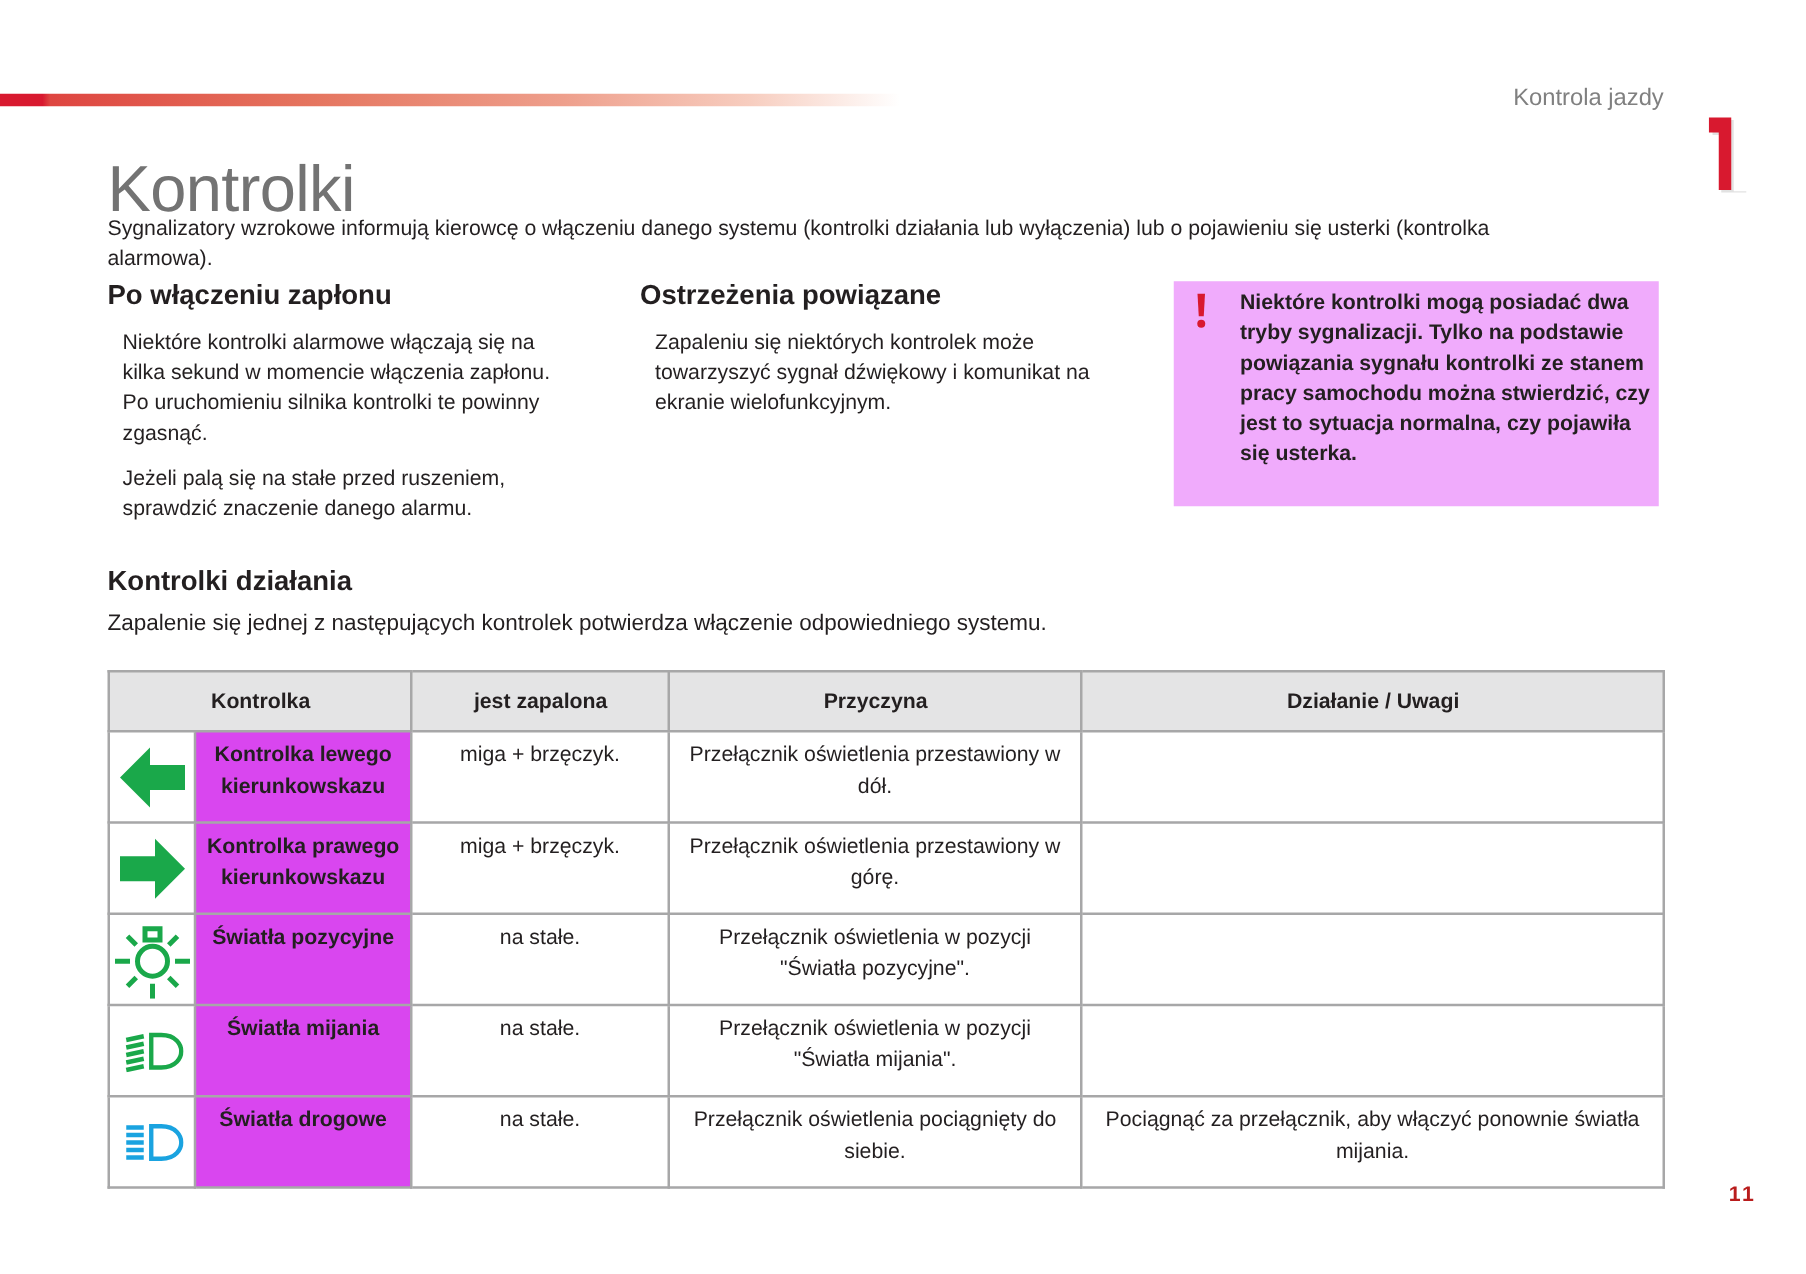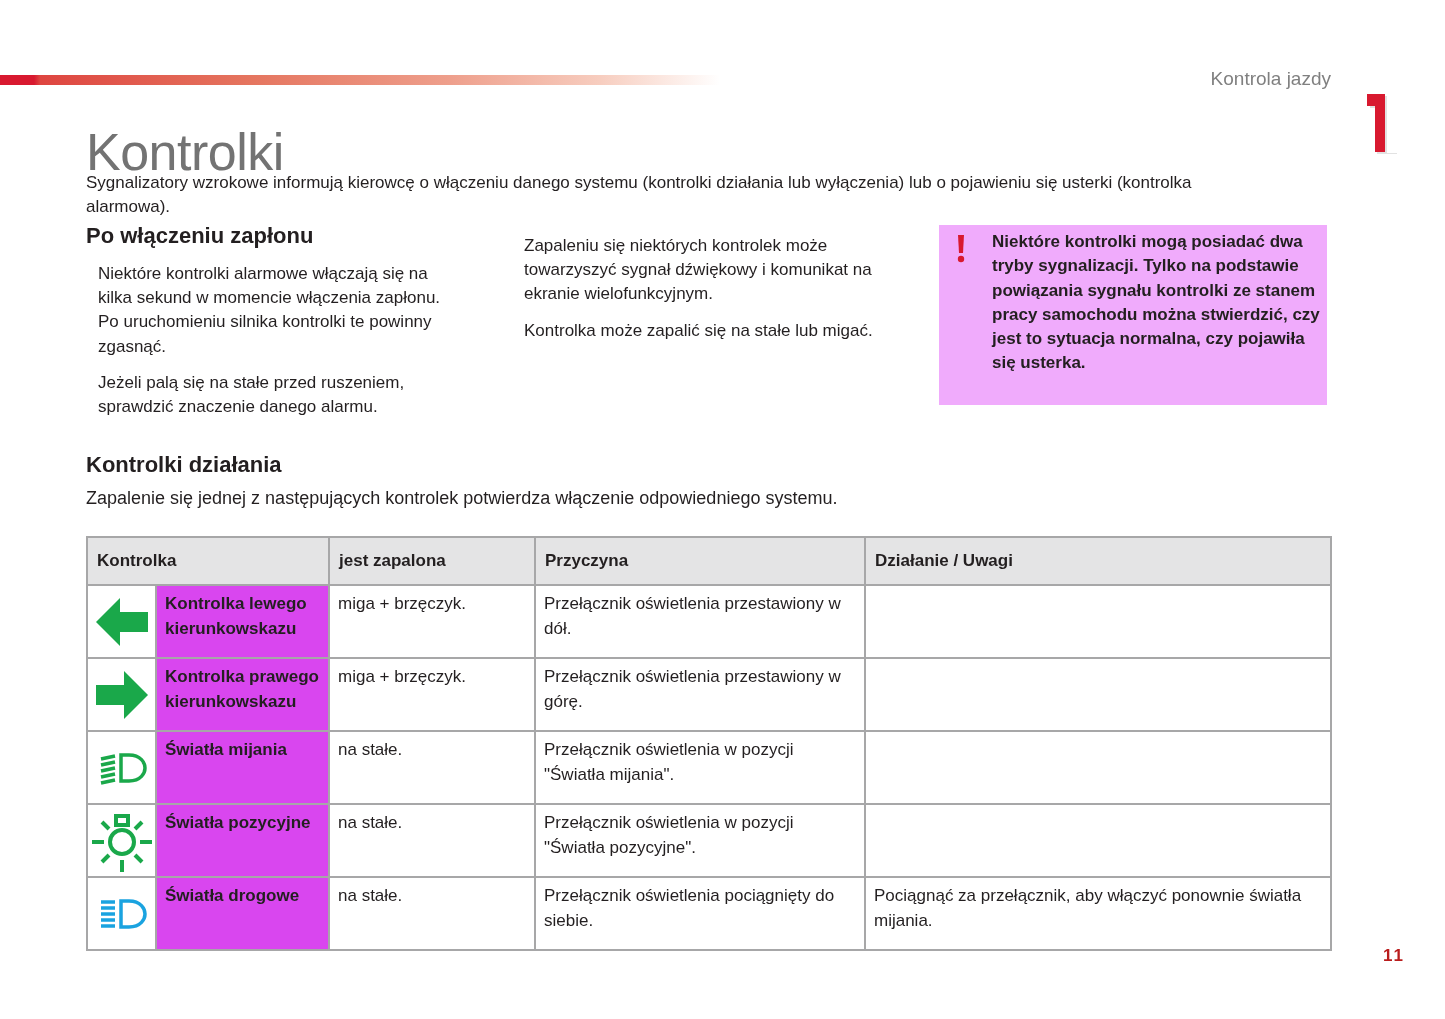--- a/index.html
+++ b/index.html
@@ -36,21 +36,21 @@
     }
     .notebox p {
       position: absolute; left: 53px; top: 5px; width: 335px; margin: 0; font-size: 17px; line-height: 24.3px;
     }
     .sec-title { position: absolute; left: 86px; top: 452px; font-size: 22px; font-weight: bold; }
     .sec-desc { position: absolute; left: 86px; top: 488px; font-size: 18px; }
     table.ind {
       position: absolute; left: 86px; top: 536px; width: 1246px; border-collapse: collapse; font-size: 17px;
     }
     table.ind th, table.ind td {
-      border: 2px solid #a7a7a8; vertical-align: top; text-align: left; padding: 0 8px; line-height: 24.5px;
+      border: 2px solid #a7a7a8; vertical-align: top; text-align: center; padding: 0 8px; line-height: 24.5px;
     }
     table.ind th { background: #e4e4e5; height: 46px; vertical-align: middle; font-weight: bold; padding-left: 9px; }
     table.ind td { height: 65px; padding-top: 6px; }
     td.iconcell { width: 52px; padding: 0 !important; vertical-align: middle !important; text-align: center !important; }
     td.namecell { background: #d946ef; font-weight: bold; width: 155px; }
     col.c-kon { width: 69px; }
     .pgnum { position: absolute; left: 1383px; top: 946px; font-size: 17px; font-weight: bold; color: #b91c1c; letter-spacing: 2px; }
     svg { display: block; margin: 0 auto; }
   </style>
 </head>
@@ -68,22 +68,22 @@
 <div class="page-title">Kontrolki</div>
 <div class="intro">Sygnalizatory wzrokowe informują kierowcę o włączeniu danego systemu (kontrolki działania lub wyłączenia) lub o pojawieniu się usterki (kontrolka alarmowa).</div>
 
 <div class="col col1">
   <h2>Po włączeniu zapłonu</h2>
   <p>Niektóre kontrolki alarmowe włączają się na kilka sekund w momencie włączenia zapłonu. Po uruchomieniu silnika kontrolki te powinny zgasnąć.</p>
   <p>Jeżeli palą się na stałe przed ruszeniem, sprawdzić znaczenie danego alarmu.</p>
 </div>
 
 <div class="col col2">
+  <h2>Ostrzeżenia powiązane</h2>
   <p>Zapaleniu się niektórych kontrolek może towarzyszyć sygnał dźwiękowy i komunikat na ekranie wielofunkcyjnym.</p>
-  <p>Kontrolka może zapalić się na stałe lub migać.</p>
 </div>
 
 <div class="notebox">
   <div class="excl">
     <svg width="16" height="32" viewBox="0 0 16 32">
       <path d="M5,2 L11,2 L10,20 L6,20 Z" fill="#d8192f"></path>
       <circle cx="8" cy="26" r="3.2" fill="#d8192f"></circle>
     </svg>
   </div>
   <p>Niektóre kontrolki mogą posiadać dwa tryby sygnalizacji. Tylko na podstawie powiązania sygnału kontrolki ze stanem pracy samochodu można stwierdzić, czy jest to sytuacja normalna, czy pojawiła się usterka.</p>
@@ -126,55 +126,55 @@
           <polygon points="54,26 30,2 30,16 2,16 2,36 30,36 30,50" fill="#1aa84a"></polygon>
         </svg>
       </td>
       <td class="namecell">Kontrolka prawego kierunkowskazu</td>
       <td>miga + brzęczyk.</td>
       <td>Przełącznik oświetlenia przestawiony w górę.</td>
       <td></td>
     </tr>
     <tr>
       <td class="iconcell">
-        <svg width="50" height="34" viewBox="0 0 50 34">
-          <g stroke="#1aa84a" stroke-width="3.5" fill="none">
-            <path d="M24,4 L32,4 C44,4 48,12 48,17 C48,22 44,30 32,30 L24,30 Z"></path>
-            <line x1="4" y1="8" x2="18" y2="5"></line>
-            <line x1="4" y1="14" x2="18" y2="11"></line>
-            <line x1="4" y1="20" x2="18" y2="17"></line>
-            <line x1="4" y1="26" x2="18" y2="23"></line>
-            <line x1="4" y1="32" x2="18" y2="29"></line>
-          </g>
-        </svg>
-      </td>
-      <td class="namecell">Światła mijania</td>
-      <td>na stałe.</td>
-      <td>Przełącznik oświetlenia w pozycji "Światła mijania".</td>
-      <td></td>
-    </tr>
-    <tr>
-      <td class="iconcell">
         <svg width="64" height="62" viewBox="0 0 64 62">
           <g stroke="#1aa84a" stroke-width="4" fill="none">
             <circle cx="32" cy="32" r="12"></circle>
             <rect x="26" y="6" width="12" height="9"></rect>
             <line x1="2" y1="32" x2="14" y2="32"></line>
             <line x1="50" y1="32" x2="62" y2="32"></line>
             <line x1="32" y1="50" x2="32" y2="62"></line>
             <line x1="12" y1="12" x2="19" y2="19"></line>
             <line x1="52" y1="12" x2="45" y2="19"></line>
             <line x1="12" y1="52" x2="19" y2="45"></line>
             <line x1="52" y1="52" x2="45" y2="45"></line>
           </g>
         </svg>
       </td>
       <td class="namecell">Światła pozycyjne</td>
       <td>na stałe.</td>
       <td>Przełącznik oświetlenia w pozycji "Światła pozycyjne".</td>
+      <td></td>
+    </tr>
+    <tr>
+      <td class="iconcell">
+        <svg width="50" height="34" viewBox="0 0 50 34">
+          <g stroke="#1aa84a" stroke-width="3.5" fill="none">
+            <path d="M24,4 L32,4 C44,4 48,12 48,17 C48,22 44,30 32,30 L24,30 Z"></path>
+            <line x1="4" y1="8" x2="18" y2="5"></line>
+            <line x1="4" y1="14" x2="18" y2="11"></line>
+            <line x1="4" y1="20" x2="18" y2="17"></line>
+            <line x1="4" y1="26" x2="18" y2="23"></line>
+            <line x1="4" y1="32" x2="18" y2="29"></line>
+          </g>
+        </svg>
+      </td>
+      <td class="namecell">Światła mijania</td>
+      <td>na stałe.</td>
+      <td>Przełącznik oświetlenia w pozycji "Światła mijania".</td>
       <td></td>
     </tr>
     <tr>
       <td class="iconcell">
         <svg width="50" height="34" viewBox="0 0 50 34">
           <g stroke="#1aa3e0" stroke-width="3.5" fill="none">
             <path d="M24,4 L32,4 C44,4 48,12 48,17 C48,22 44,30 32,30 L24,30 Z"></path>
             <line x1="4" y1="5" x2="18" y2="5"></line>
             <line x1="4" y1="11" x2="18" y2="11"></line>
             <line x1="4" y1="17" x2="18" y2="17"></line>

